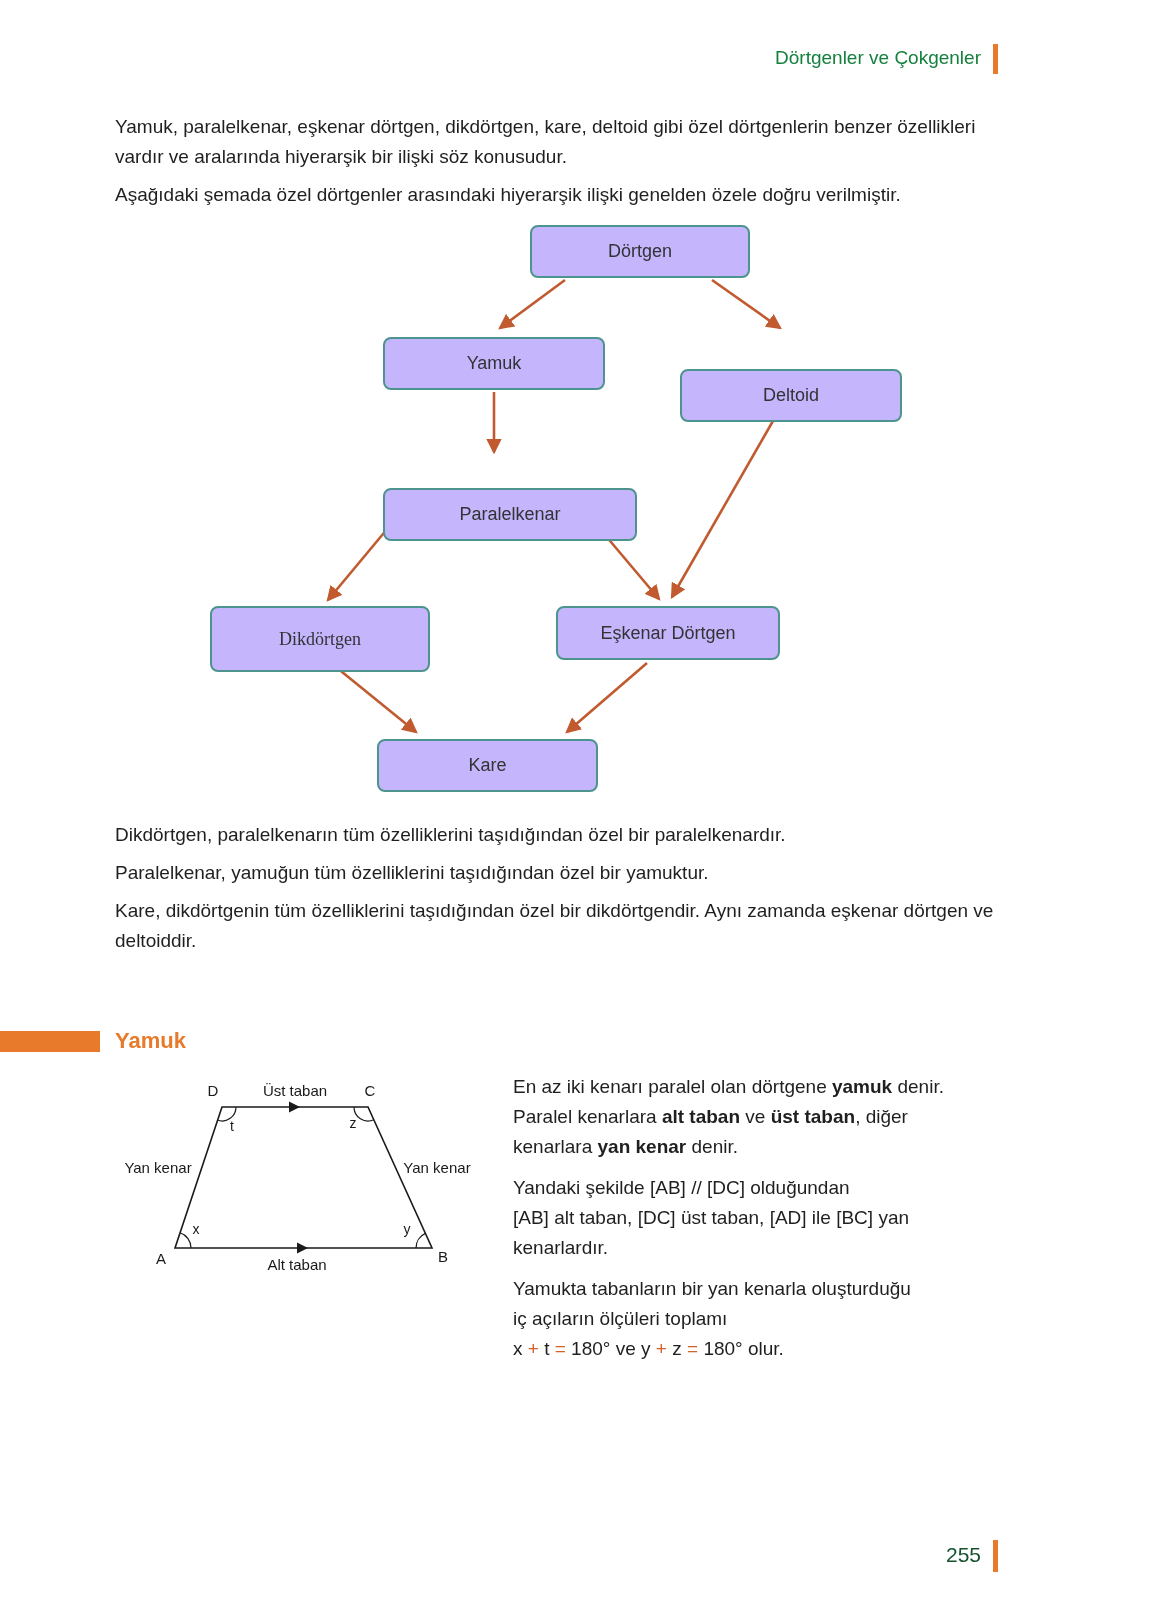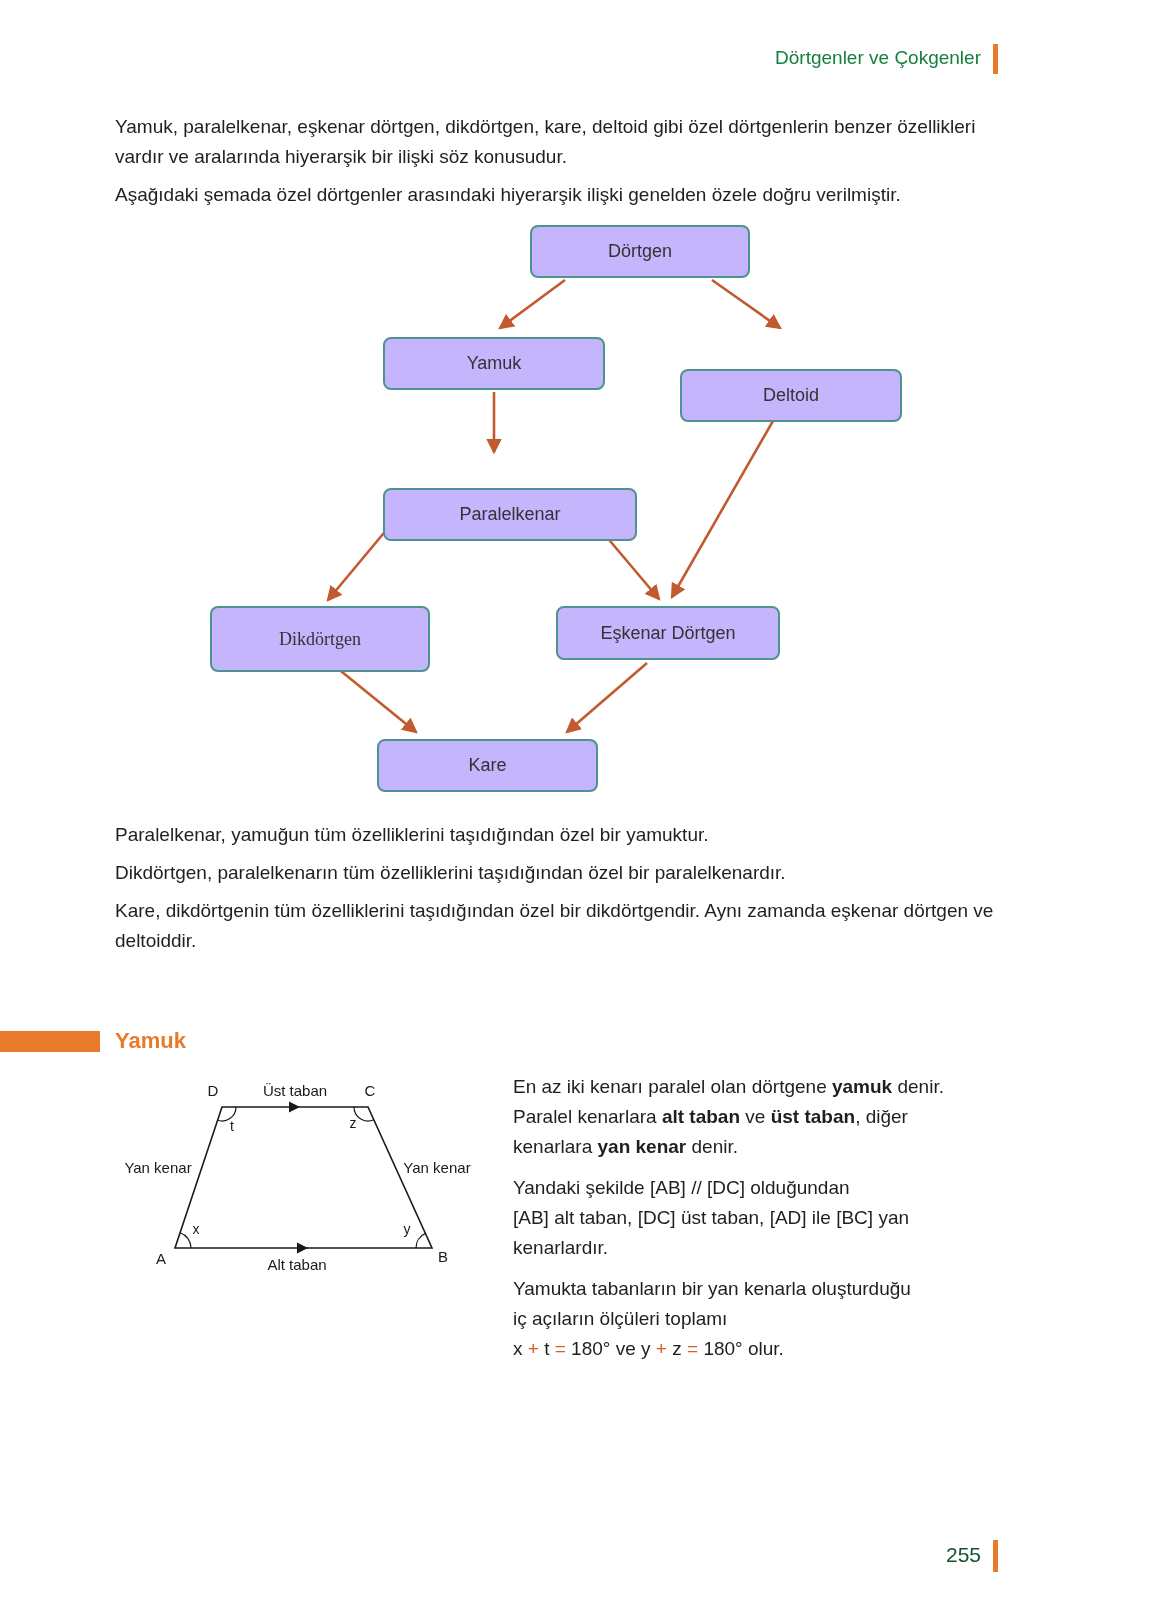--- a/index.html
+++ b/index.html
@@ -84,22 +84,22 @@
     <div class="node n-dortgen">Dörtgen</div>
     <div class="node n-yamuk">Yamuk</div>
     <div class="node n-deltoid">Deltoid</div>
     <div class="node n-paralelkenar">Paralelkenar</div>
     <div class="node n-dikdortgen">Dikdörtgen</div>
     <div class="node n-eskenar">Eşkenar Dörtgen</div>
     <div class="node n-kare">Kare</div>
   </div>
 
   <div class="textblock hierarchy">
+    <p>Dikdörtgen, paralelkenarın tüm özelliklerini taşıdığından özel bir paralelkenardır.</p>
     <p>Paralelkenar, yamuğun tüm özelliklerini taşıdığından özel bir yamuktur.</p>
-    <p>Dikdörtgen, paralelkenarın tüm özelliklerini taşıdığından özel bir paralelkenardır.</p>
     <p>Kare, dikdörtgenin tüm özelliklerini taşıdığından özel bir dikdörtgendir. Aynı zamanda eşkenar dört­gen ve deltoiddir.</p>
   </div>
 
   <span class="section-bar"></span>
   <h2 class="section-heading">Yamuk</h2>
 
   <div class="figure">
     <svg width="350" height="200" viewBox="0 0 350 200">
       <polygon points="50,170 307,170 243,29 97,29" fill="none" stroke="#1a1a1a" stroke-width="1.6"></polygon>
 

